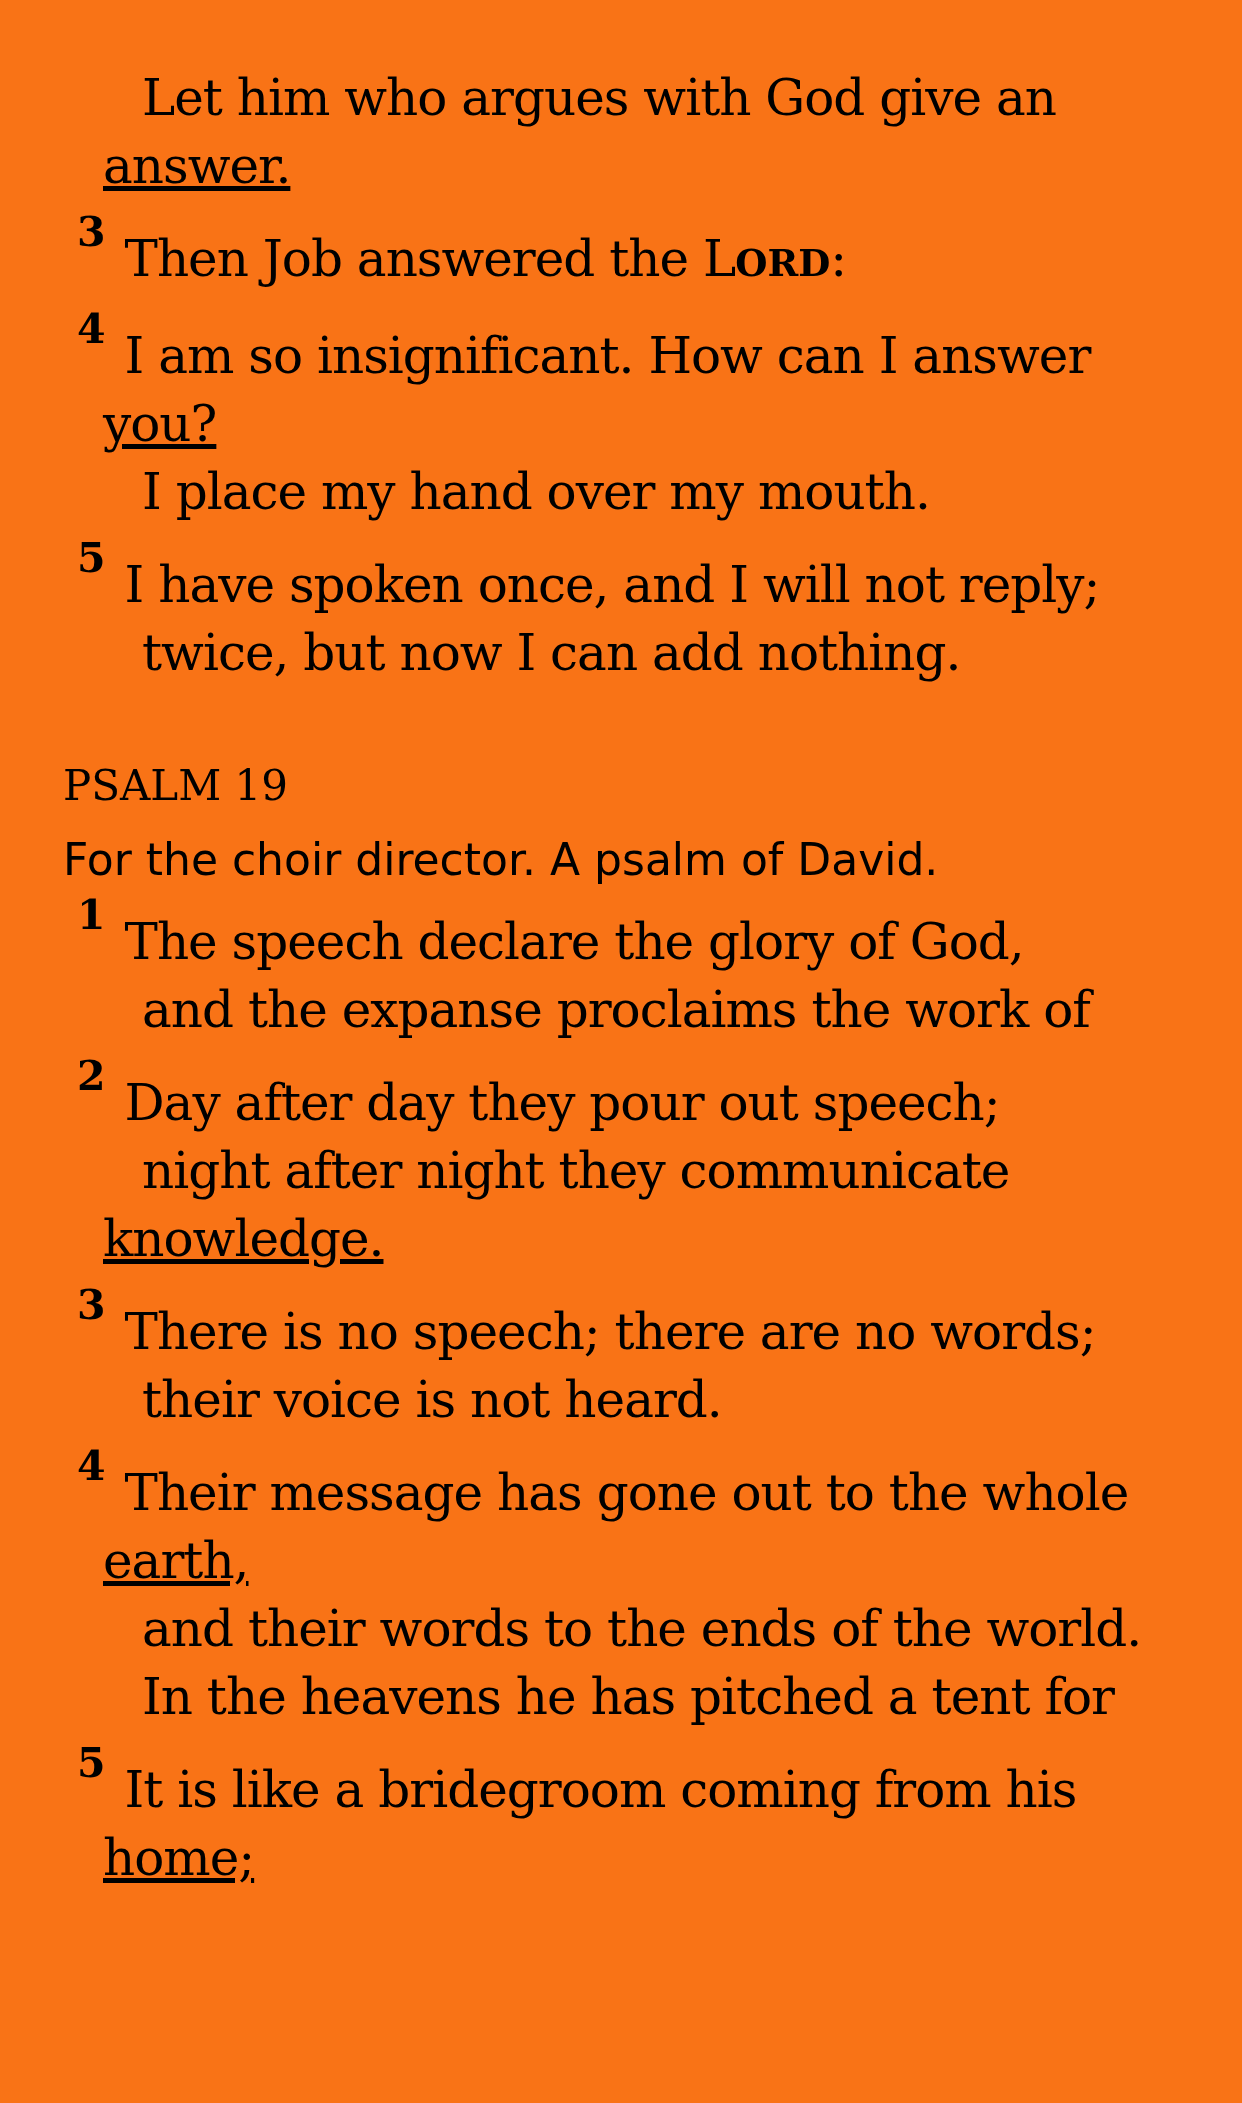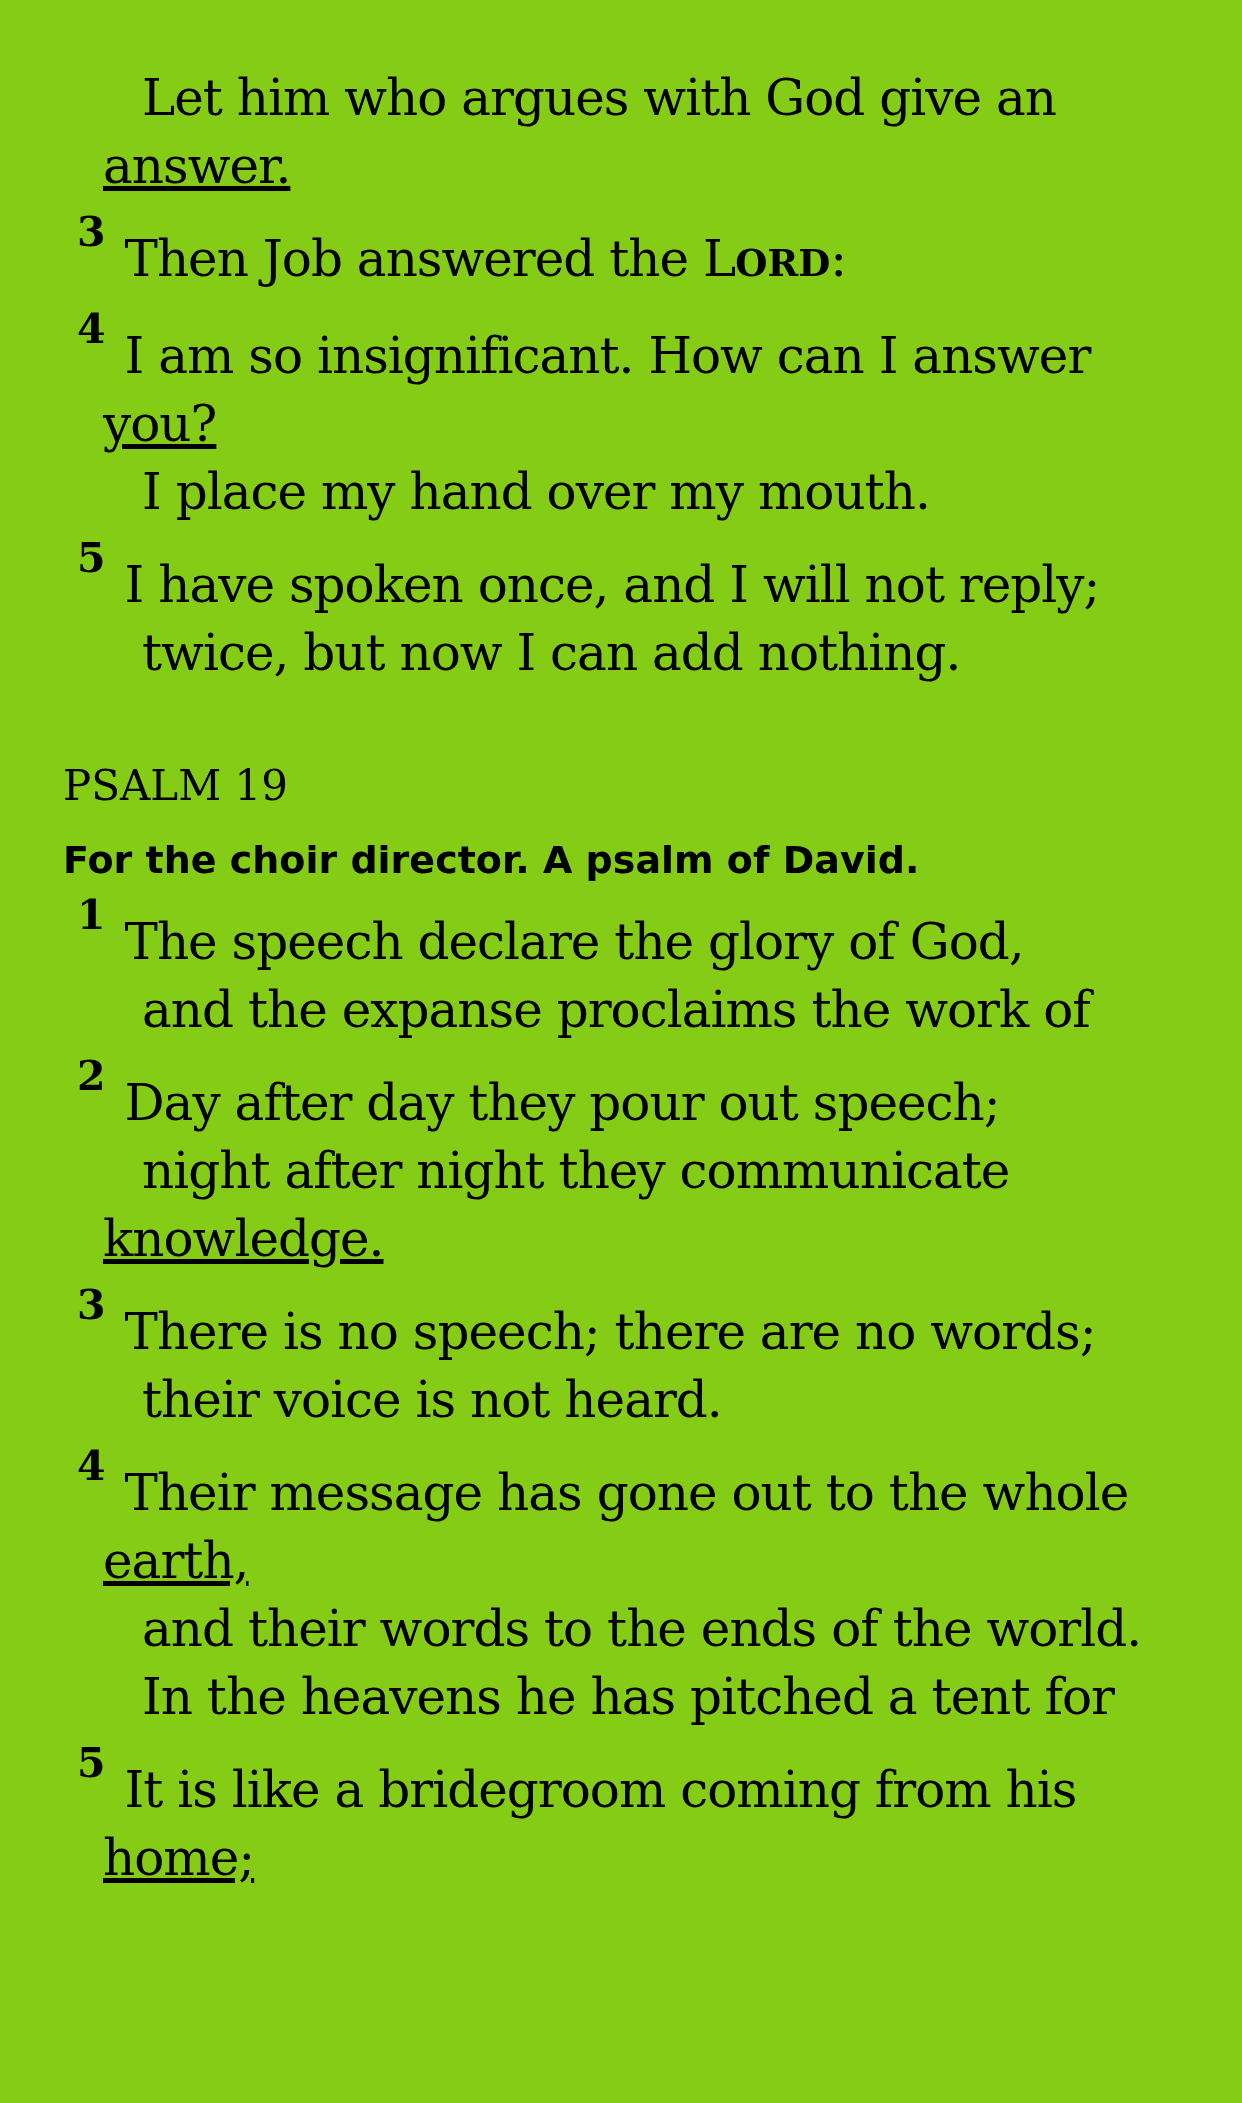--- a/index.html
+++ b/index.html
@@ -4,21 +4,21 @@
 <style>
   html, body {
     margin: 0;
     padding: 0;
     background: #ffffff;
   }
   .page {
     position: relative;
     width: 1242px;
     height: 2103px;
-    background: #84cc16;
+    background: #f97316;
     color: #000000;
     overflow: hidden;
     box-sizing: border-box;
     padding: 64px 36px 60px 63px;
     font-family: "DejaVu Serif", "Liberation Serif", serif;
     font-size: 50px;
     line-height: 68px;
     letter-spacing: -1px;
   }
   .passage { display: block; }
@@ -53,22 +53,22 @@
     margin: 74px 0 0 0;
     font-family: "DejaVu Serif", "Liberation Serif", serif;
     font-weight: normal;
     font-size: 42px;
     line-height: 50px;
     letter-spacing: 0px;
   }
   .psalm-subtitle {
     margin: 26px 0 11px 0;
     font-family: "DejaVu Sans", "Liberation Sans", sans-serif;
-    font-weight: 700;
-    font-size: 38px;
+    font-weight: 400;
+    font-size: 44px;
     line-height: 46px;
     letter-spacing: 0;
   }
 </style>
 </head>
 <body>
 
 <div class="page">
 
   <div class="passage">

